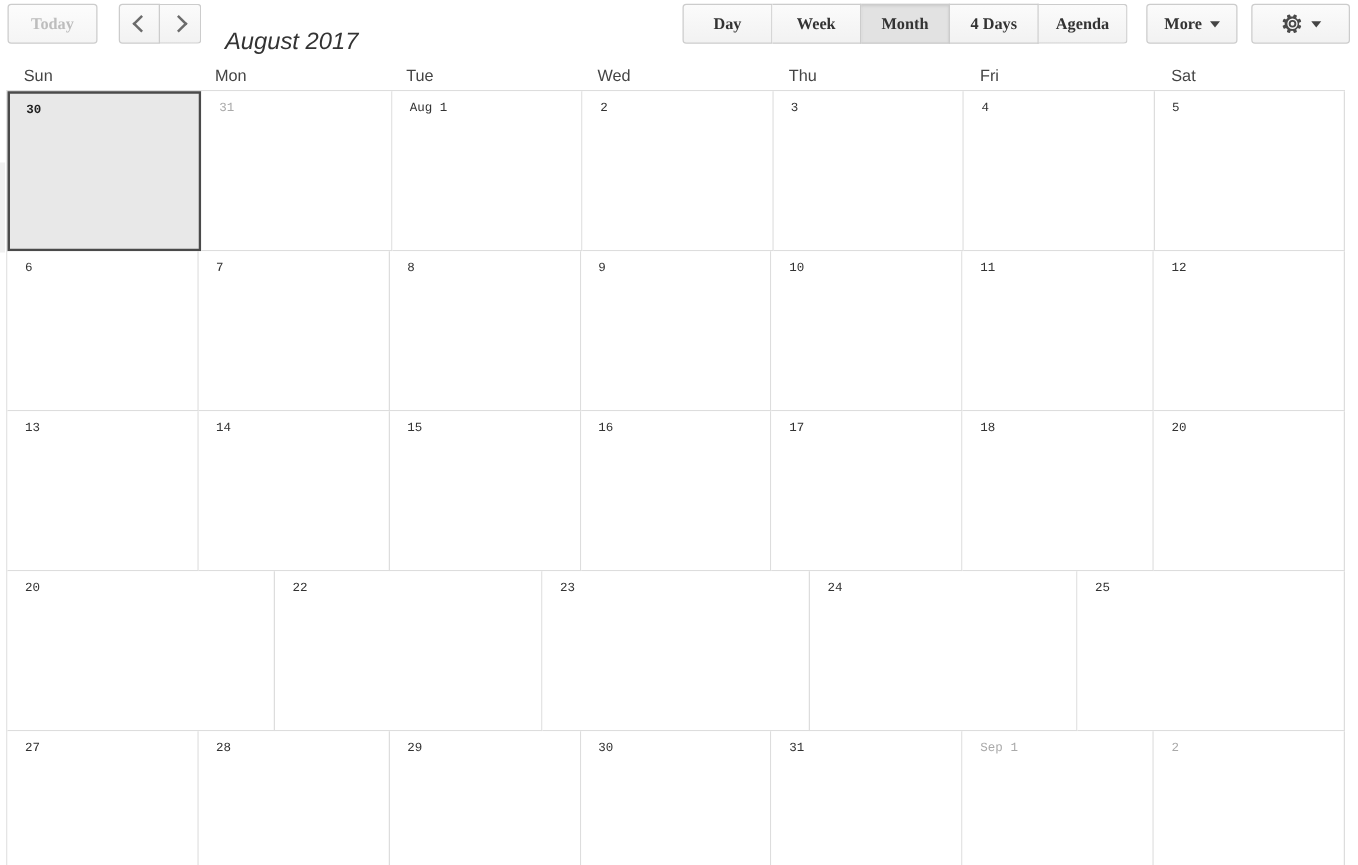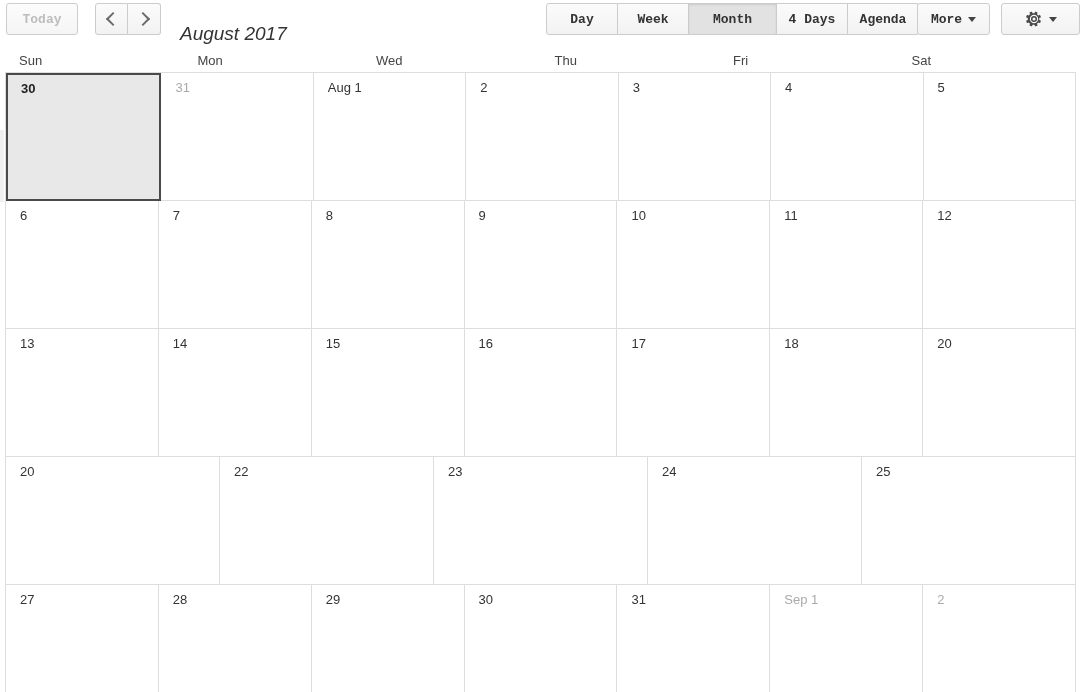--- a/index.html
+++ b/index.html
@@ -38,21 +38,21 @@
     justify-content: center;
     height: 32px;
     padding: 0 14px;
     border: 1px solid #cccccc;
     border-radius: 3px;
     background: #f7f7f7;
     background-image: linear-gradient(#fbfbfb, #f2f2f2);
     color: #333333;
     font-size: 13px;
     font-weight: bold;
-    font-family: Liberation Mono, monospace;
+    font-family: Liberation Serif, serif;
     white-space: nowrap;
     user-select: none;
     cursor: pointer;
   }
   .btn.disabled {
     color: #bdbdbd;
     cursor: default;
     background-image: linear-gradient(#fcfcfc, #f5f5f5);
   }
   .btn.active {
@@ -126,21 +126,21 @@
   }
   .viewgroup .btn:first-child {
     border-left: 1px solid #cccccc;
     border-radius: 3px 0 0 3px;
   }
   .viewgroup .btn:last-child {
     border-radius: 0 3px 3px 0;
   }
   .vw-day   { width: 72px; }
   .vw-week  { width: 71px; align-items: center; }
-  .vw-month { width: 88px; }
+  .vw-month { width: 71px; }
   .vw-4days { width: 71px; }
   .vw-agenda{ width: 71px; align-items: center; }
 
   .more-btn {
     position: absolute;
     left: 917px;
     top: 3px;
     width: 73px;
     padding: 0;
   }
@@ -214,24 +214,25 @@
     border-bottom: 1px solid #dddddd;
     background: #ffffff;
   }
   .week-row:last-child .day-cell {
     border-bottom: none;
   }
   .daynum {
     position: absolute;
     left: 14px;
     top: 7px;
-    font-size: 13px;
+    font-size: 10px;
     color: #333333;
     line-height: 16px;
     white-space: nowrap;
+    font-family: Liberation Mono, monospace;
   }
   .day-cell.other .daynum {
     color: #aaaaaa;
   }
   .day-cell.selected {
     background: #e8e8e8;
     border: 2px solid #4a4a4a;
     box-sizing: border-box;
   }
   .day-cell.selected .daynum {
@@ -304,20 +305,21 @@
         </svg>
       </span>
       <span class="caret"></span>
     </div>
 
   </div>
 
   <div class="dayhead">
     <div class="dayhead-cell">Sun</div>
     <div class="dayhead-cell">Mon</div>
+    <div class="dayhead-cell">Tue</div>
     <div class="dayhead-cell">Wed</div>
     <div class="dayhead-cell">Thu</div>
     <div class="dayhead-cell">Fri</div>
     <div class="dayhead-cell">Sat</div>
   </div>
 
   <div class="grid" id="month-grid">
       <div class="week-row">
         <div class="day-cell selected">
           <div class="daynum">30</div>

